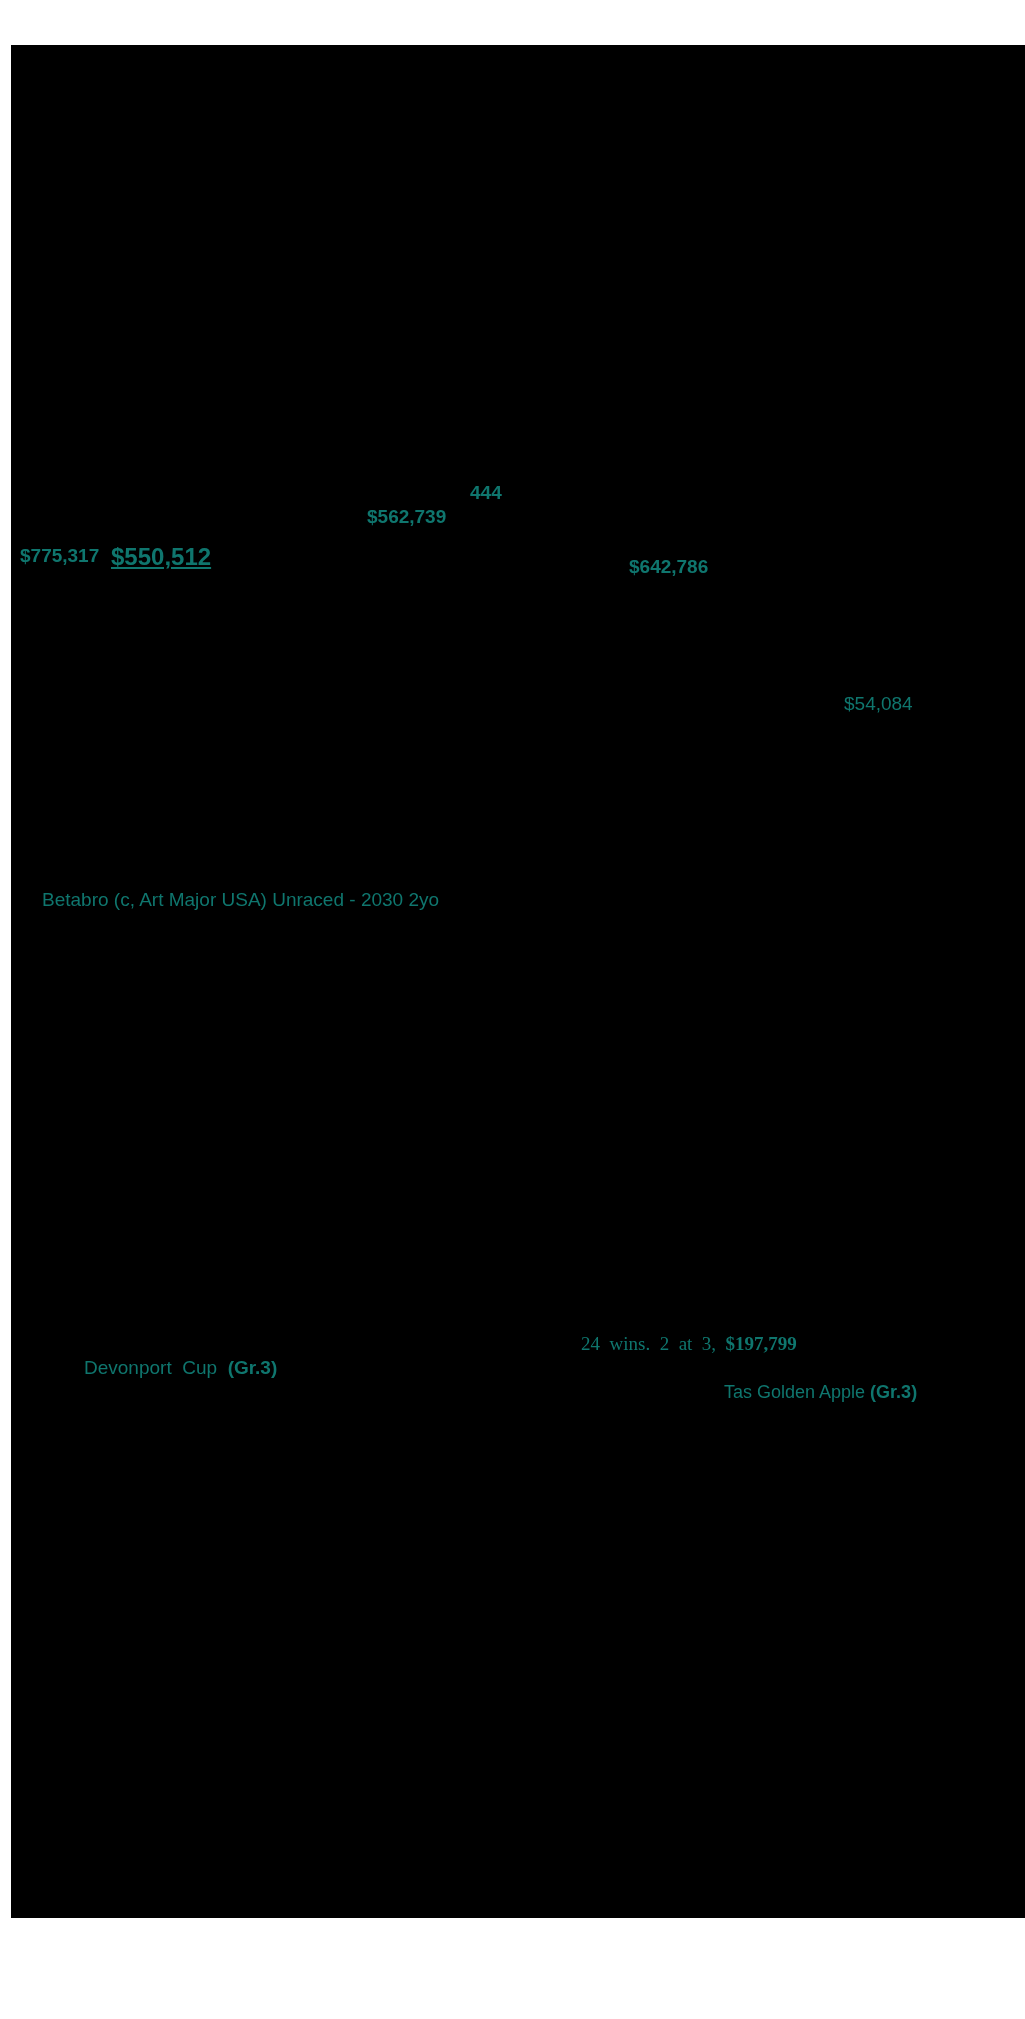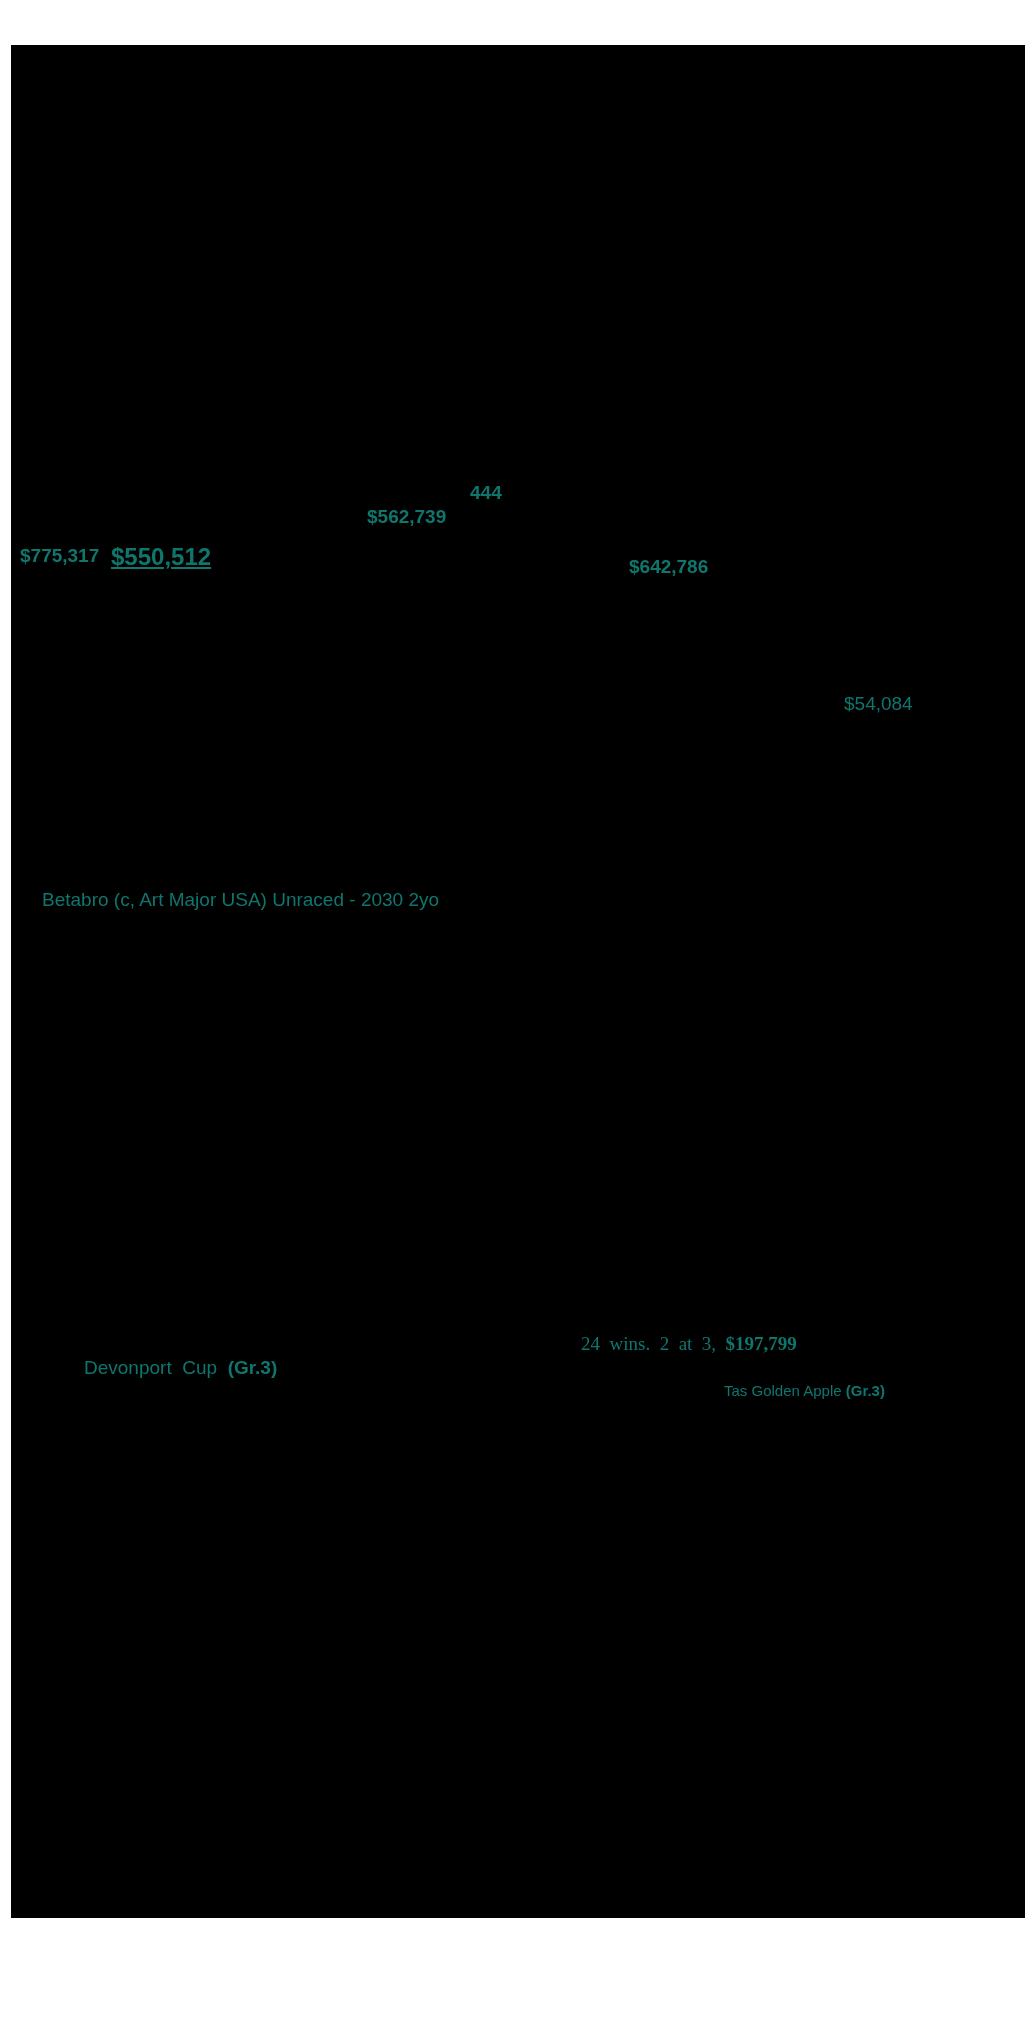--- a/index.html
+++ b/index.html
@@ -42,21 +42,21 @@
   
   #t-444        { left: 459px; top: 438px; font-size: 19px; }
   #t-775317     { left: 9px;   top: 462px; font-size: 19px; margin-top: 39px; }
   #t-562739     { left: 356px; top: 462px; font-size: 19px; }
   #t-550512     { left: 100px; top: 500px; font-size: 24px; text-decoration: underline; }
   #t-496731     { left: 618px; top: 512px; font-size: 19px; }
   #t-54084     { left: 833px; top: 625px; font-size: 19px; margin-top: 24px; }
   #t-betabro    { left: 31px;  top: 845px; font-size: 19px; }
   #t-wins       { left: 570px; top: 1289px; font-size: 19px; font-family: Liberation Serif, serif; }
   #t-devonport  { left: 73px;  top: 1313px; font-size: 19px; text-align: center; }
-  #t-tasgolden  { left: 713px; top: 1338px; font-size: 15px; }
+  #t-tasgolden  { left: 713px; top: 1338px; font-size: 18px; }
 </style>
 </head>
 <body>
 
 <div id="page">
 
   <div class="panel">
 
     <span class="txt b" id="t-444">444</span>
 

